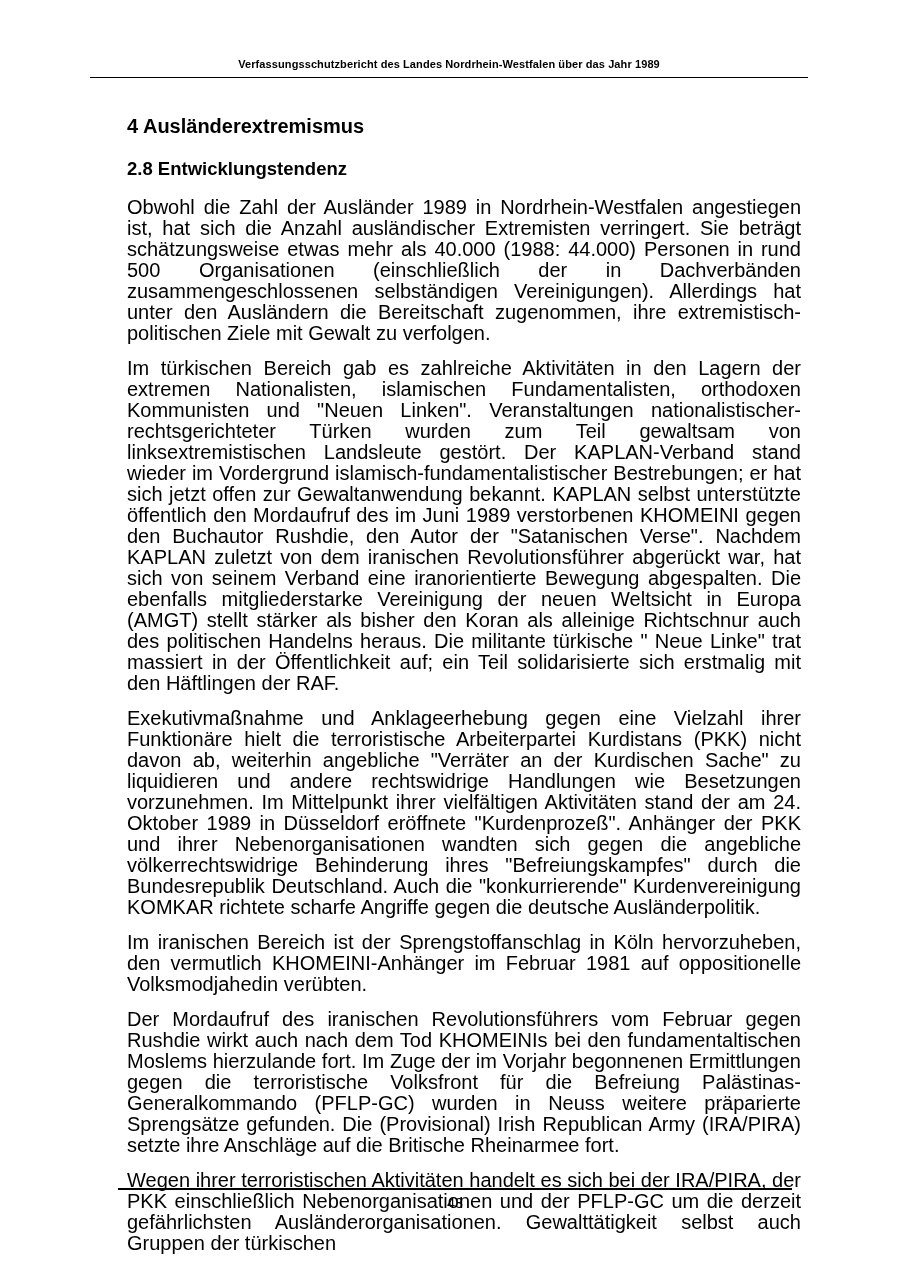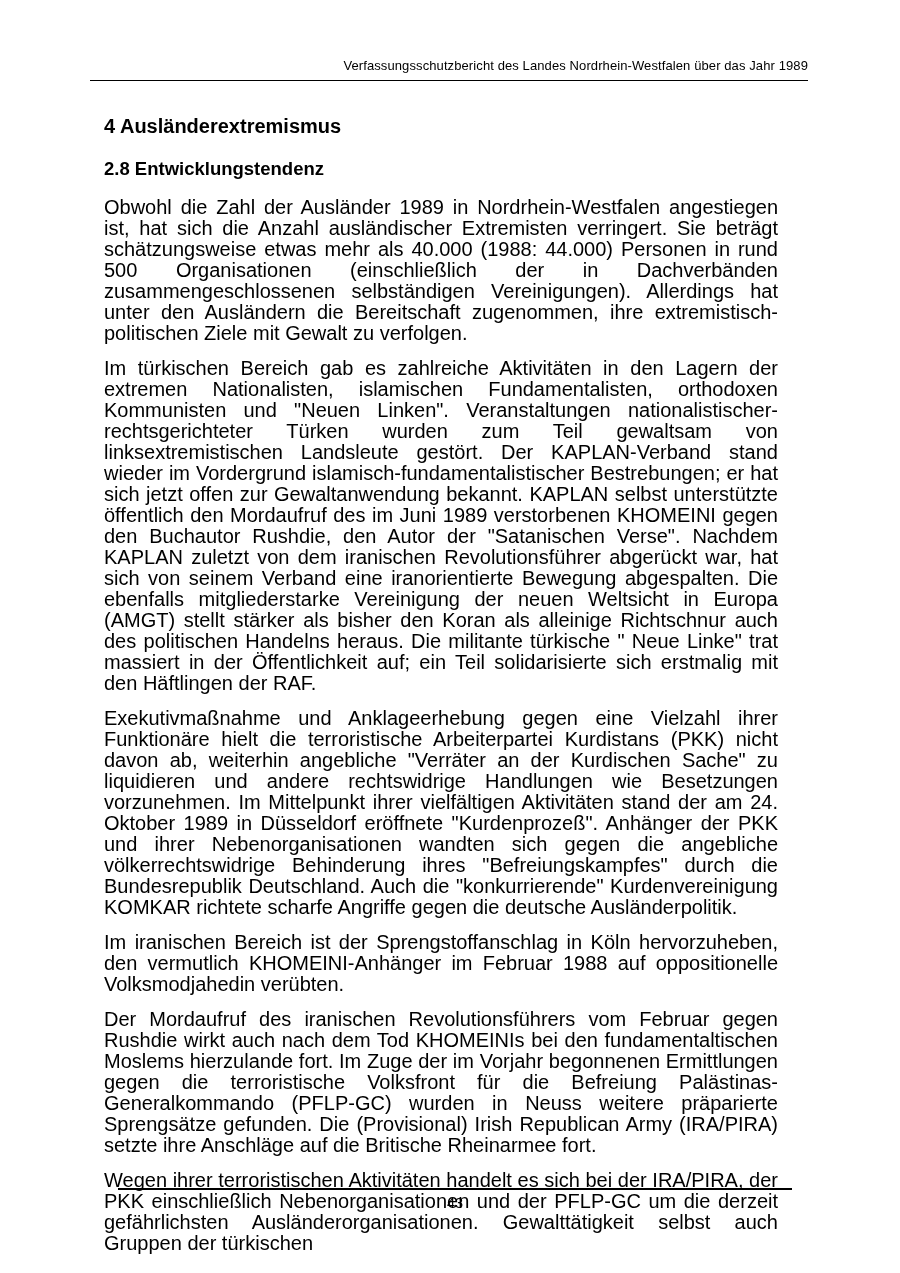--- a/index.html
+++ b/index.html
@@ -16,34 +16,34 @@
     font-family: "Liberation Sans", sans-serif;
     overflow: hidden;
   }
   .header {
     position: absolute;
     top: 58px;
     left: 90px;
     right: 92px;
   }
   .header-text {
-    text-align: right;
-    font-weight: normal;
-    font-size: 13px;
+    text-align: center;
+    font-weight: bold;
+    font-size: 11px;
     letter-spacing: 0.1px;
   }
   .header-rule {
     margin-top: 7px;
     border-top: 1px solid #000000;
     height: 0;
   }
   .content {
     position: absolute;
     top: 114px;
-    left: 104px;
+    left: 127px;
     width: 674px;
   }
   h1.sec {
     font-size: 20px;
     font-weight: bold;
     margin: 0 0 20px 0;
     line-height: 24px;
   }
   h2.subsec {
     font-size: 18.5px;
@@ -85,21 +85,21 @@
     <div class="header-rule"></div>
   </div>
 
   <div class="content">
     <h1 class="sec">4 Ausländerextremismus</h1>
     <h2 class="subsec">2.8 Entwicklungstendenz</h2>
 
     <p class="body-para">Obwohl die Zahl der Ausländer 1989 in Nordrhein-Westfalen angestiegen ist, hat sich die Anzahl ausländischer Extremisten verringert. Sie beträgt schätzungsweise etwas mehr als 40.000 (1988: 44.000) Personen in rund 500 Organisationen (einschließlich der in Dachverbänden zusammengeschlossenen selbständigen Vereinigungen). Allerdings hat unter den Ausländern die Bereitschaft zugenommen, ihre extremistisch-politischen Ziele mit Gewalt zu verfolgen.</p>
     <p class="body-para">Im türkischen Bereich gab es zahlreiche Aktivitäten in den Lagern der extremen Nationalisten, islamischen Fundamentalisten, orthodoxen Kommunisten und "Neuen Linken". Veranstaltungen nationalistischer-rechtsgerichteter Türken wurden zum Teil gewaltsam von linksextremistischen Landsleute gestört. Der KAPLAN-Verband stand wieder im Vordergrund islamisch-fundamentalistischer Bestrebungen; er hat sich jetzt offen zur Gewaltanwendung bekannt. KAPLAN selbst unterstützte öffentlich den Mordaufruf des im Juni 1989 verstorbenen KHOMEINI gegen den Buchautor Rushdie, den Autor der "Satanischen Verse". Nachdem KAPLAN zuletzt von dem iranischen Revolutionsführer abgerückt war, hat sich von seinem Verband eine iranorientierte Bewegung abgespalten. Die ebenfalls mitgliederstarke Vereinigung der neuen Weltsicht in Europa (AMGT) stellt stärker als bisher den Koran als alleinige Richtschnur auch des politischen Handelns heraus. Die militante türkische " Neue Linke" trat massiert in der Öffentlichkeit auf; ein Teil solidarisierte sich erstmalig mit den Häftlingen der RAF.</p>
     <p class="body-para">Exekutivmaßnahme und Anklageerhebung gegen eine Vielzahl ihrer Funktionäre hielt die terroristische Arbeiterpartei Kurdistans (PKK) nicht davon ab, weiterhin angebliche "Verräter an der Kurdischen Sache" zu liquidieren und andere rechtswidrige Handlungen wie Besetzungen vorzunehmen. Im Mittelpunkt ihrer vielfältigen Aktivitäten stand der am 24. Oktober 1989 in Düsseldorf eröffnete "Kurdenprozeß". Anhänger der PKK und ihrer Nebenorganisationen wandten sich gegen die angebliche völkerrechtswidrige Behinderung ihres "Befreiungskampfes" durch die Bundesrepublik Deutschland. Auch die "konkurrierende" Kurdenvereinigung KOMKAR richtete scharfe Angriffe gegen die deutsche Ausländerpolitik.</p>
-    <p class="body-para">Im iranischen Bereich ist der Sprengstoffanschlag in Köln hervorzuheben, den vermutlich KHOMEINI-Anhänger im Februar 1988 auf oppositionelle Volksmodjahedin verübten.</p>
+    <p class="body-para">Im iranischen Bereich ist der Sprengstoffanschlag in Köln hervorzuheben, den vermutlich KHOMEINI-Anhänger im Februar 1981 auf oppositionelle Volksmodjahedin verübten.</p>
     <p class="body-para">Der Mordaufruf des iranischen Revolutionsführers vom Februar gegen Rushdie wirkt auch nach dem Tod KHOMEINIs bei den fundamentaltischen Moslems hierzulande fort. Im Zuge der im Vorjahr begonnenen Ermittlungen gegen die terroristische Volksfront für die Befreiung Palästinas-Generalkommando (PFLP-GC) wurden in Neuss weitere präparierte Sprengsätze gefunden. Die (Provisional) Irish Republican Army (IRA/PIRA) setzte ihre Anschläge auf die Britische Rheinarmee fort.</p>
     <p class="body-para">Wegen ihrer terroristischen Aktivitäten handelt es sich bei der IRA/PIRA, der PKK einschließlich Nebenorganisationen und der PFLP-GC um die derzeit gefährlichsten Ausländerorganisationen. Gewalttätigkeit selbst auch Gruppen der türkischen</p>
   </div>
 
   <div class="footer">
     <div class="footer-rule"></div>
     <div class="page-number">43</div>
   </div>
 
 </div>

